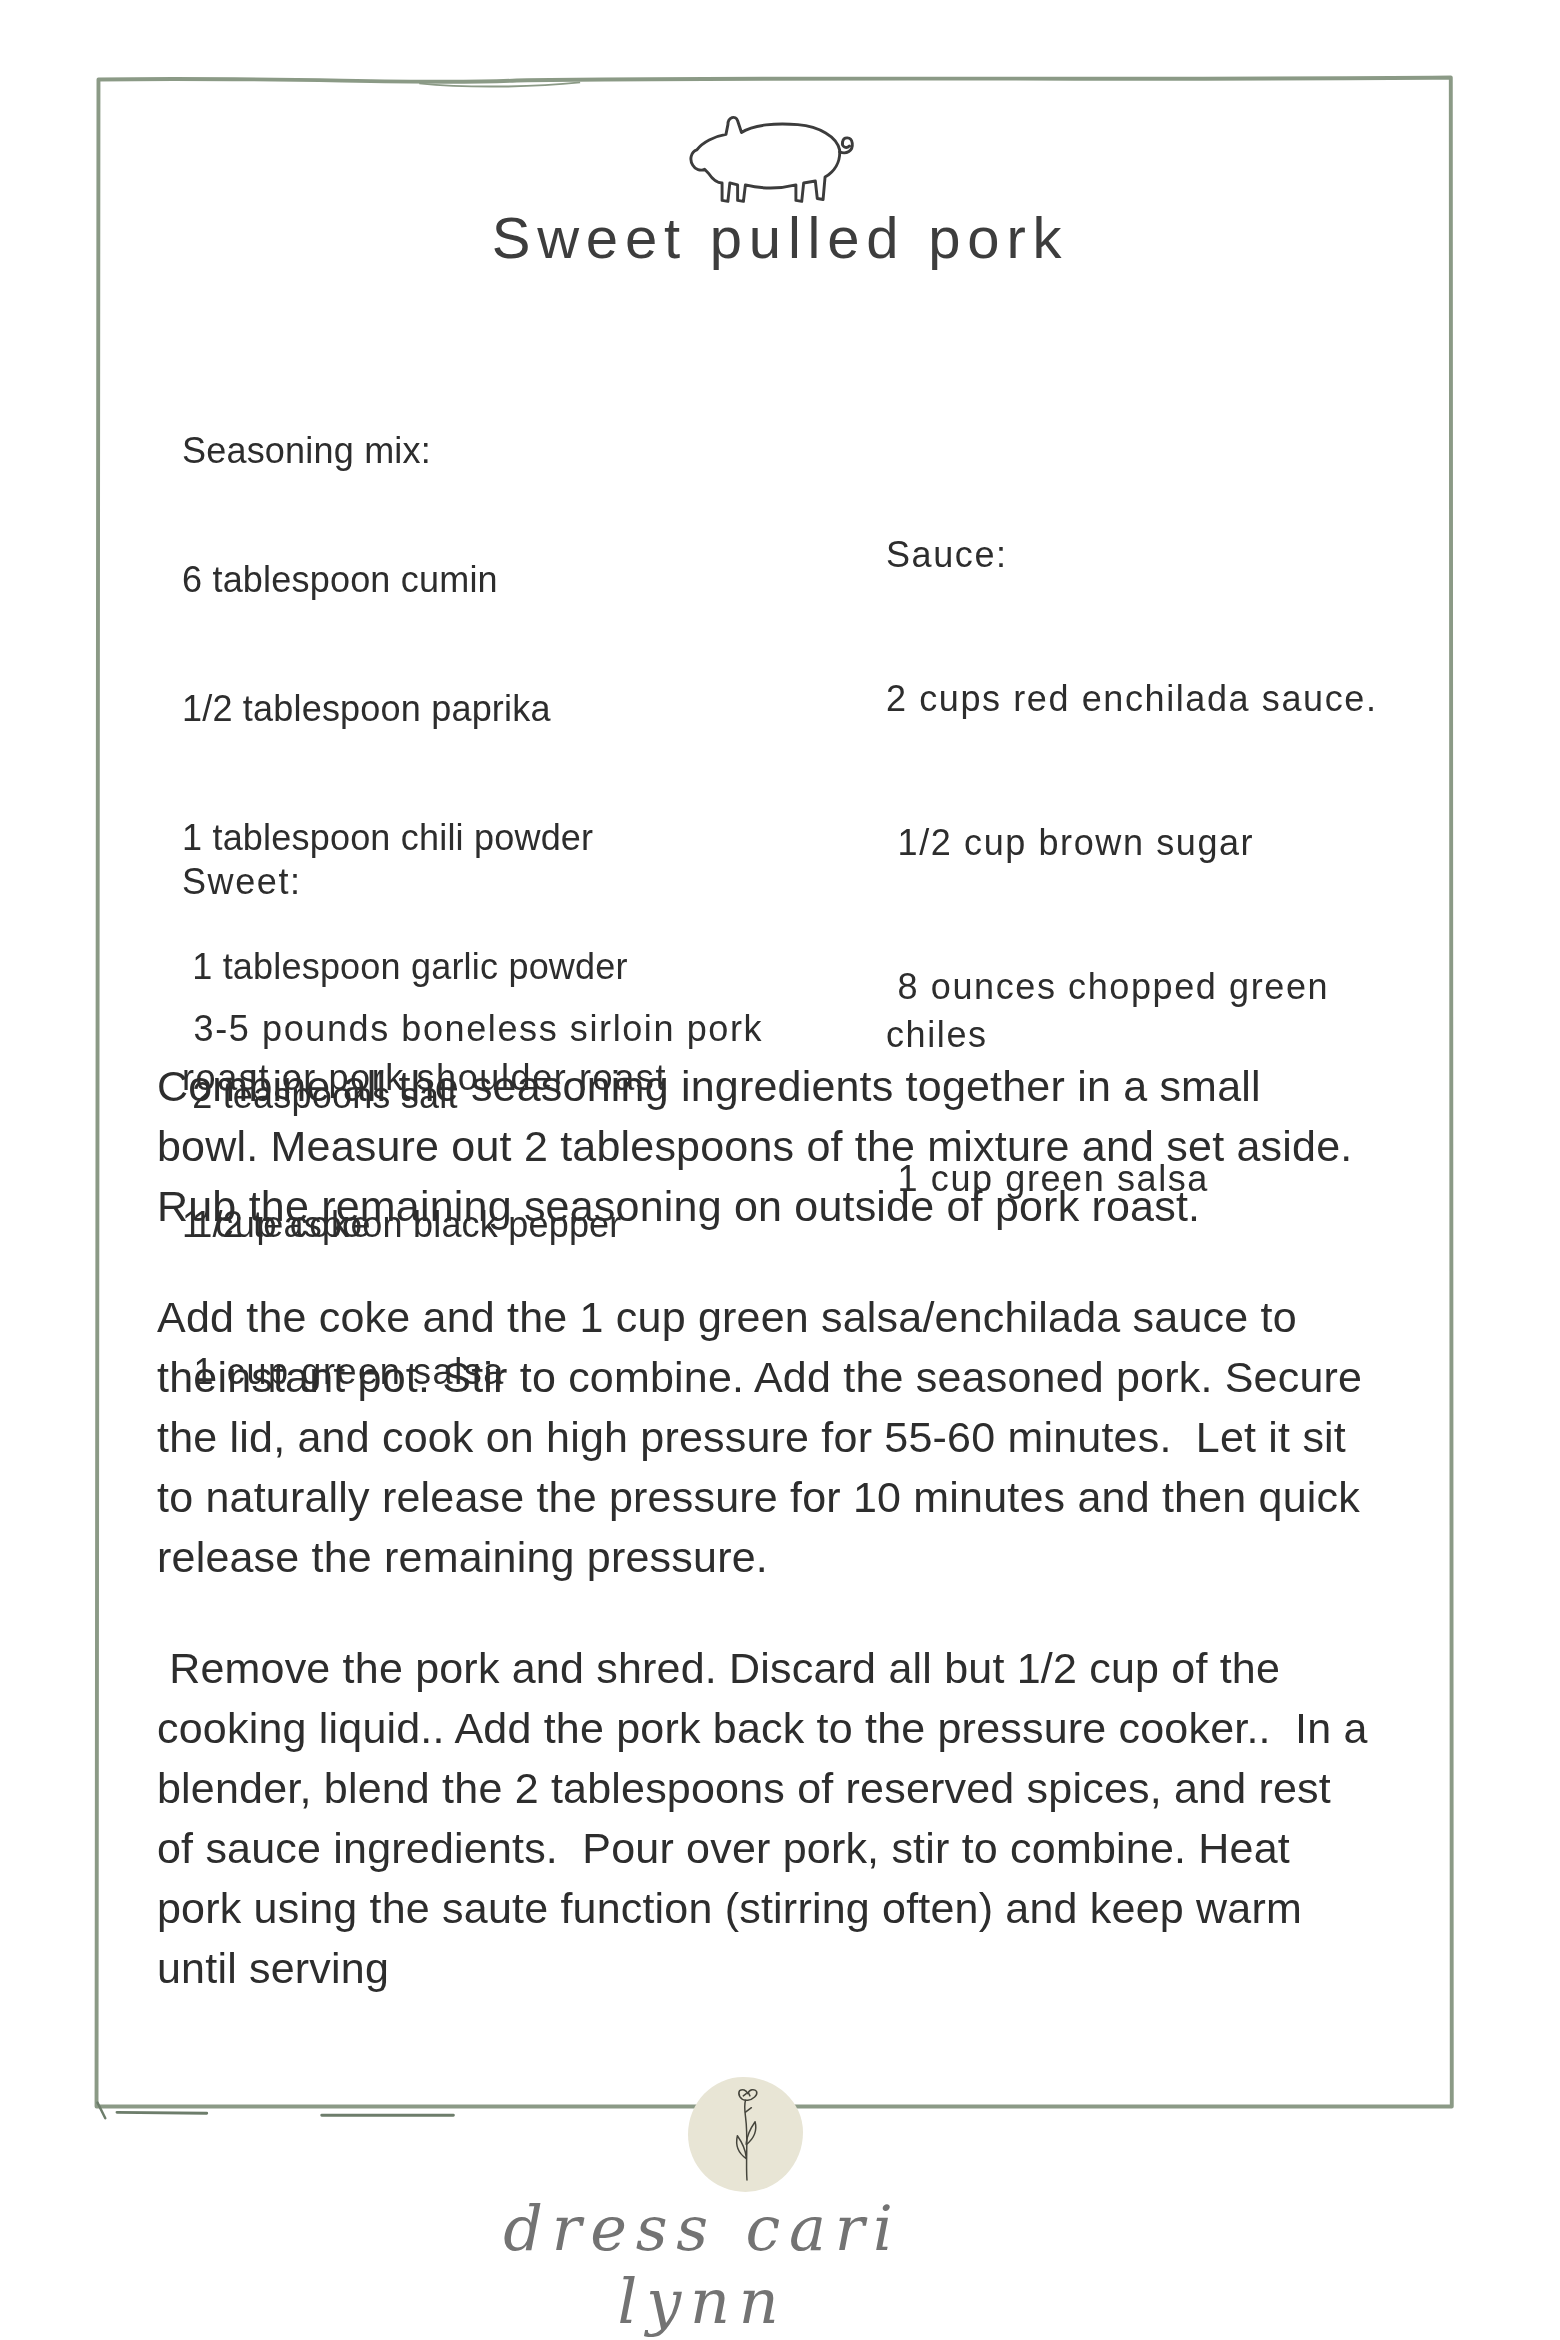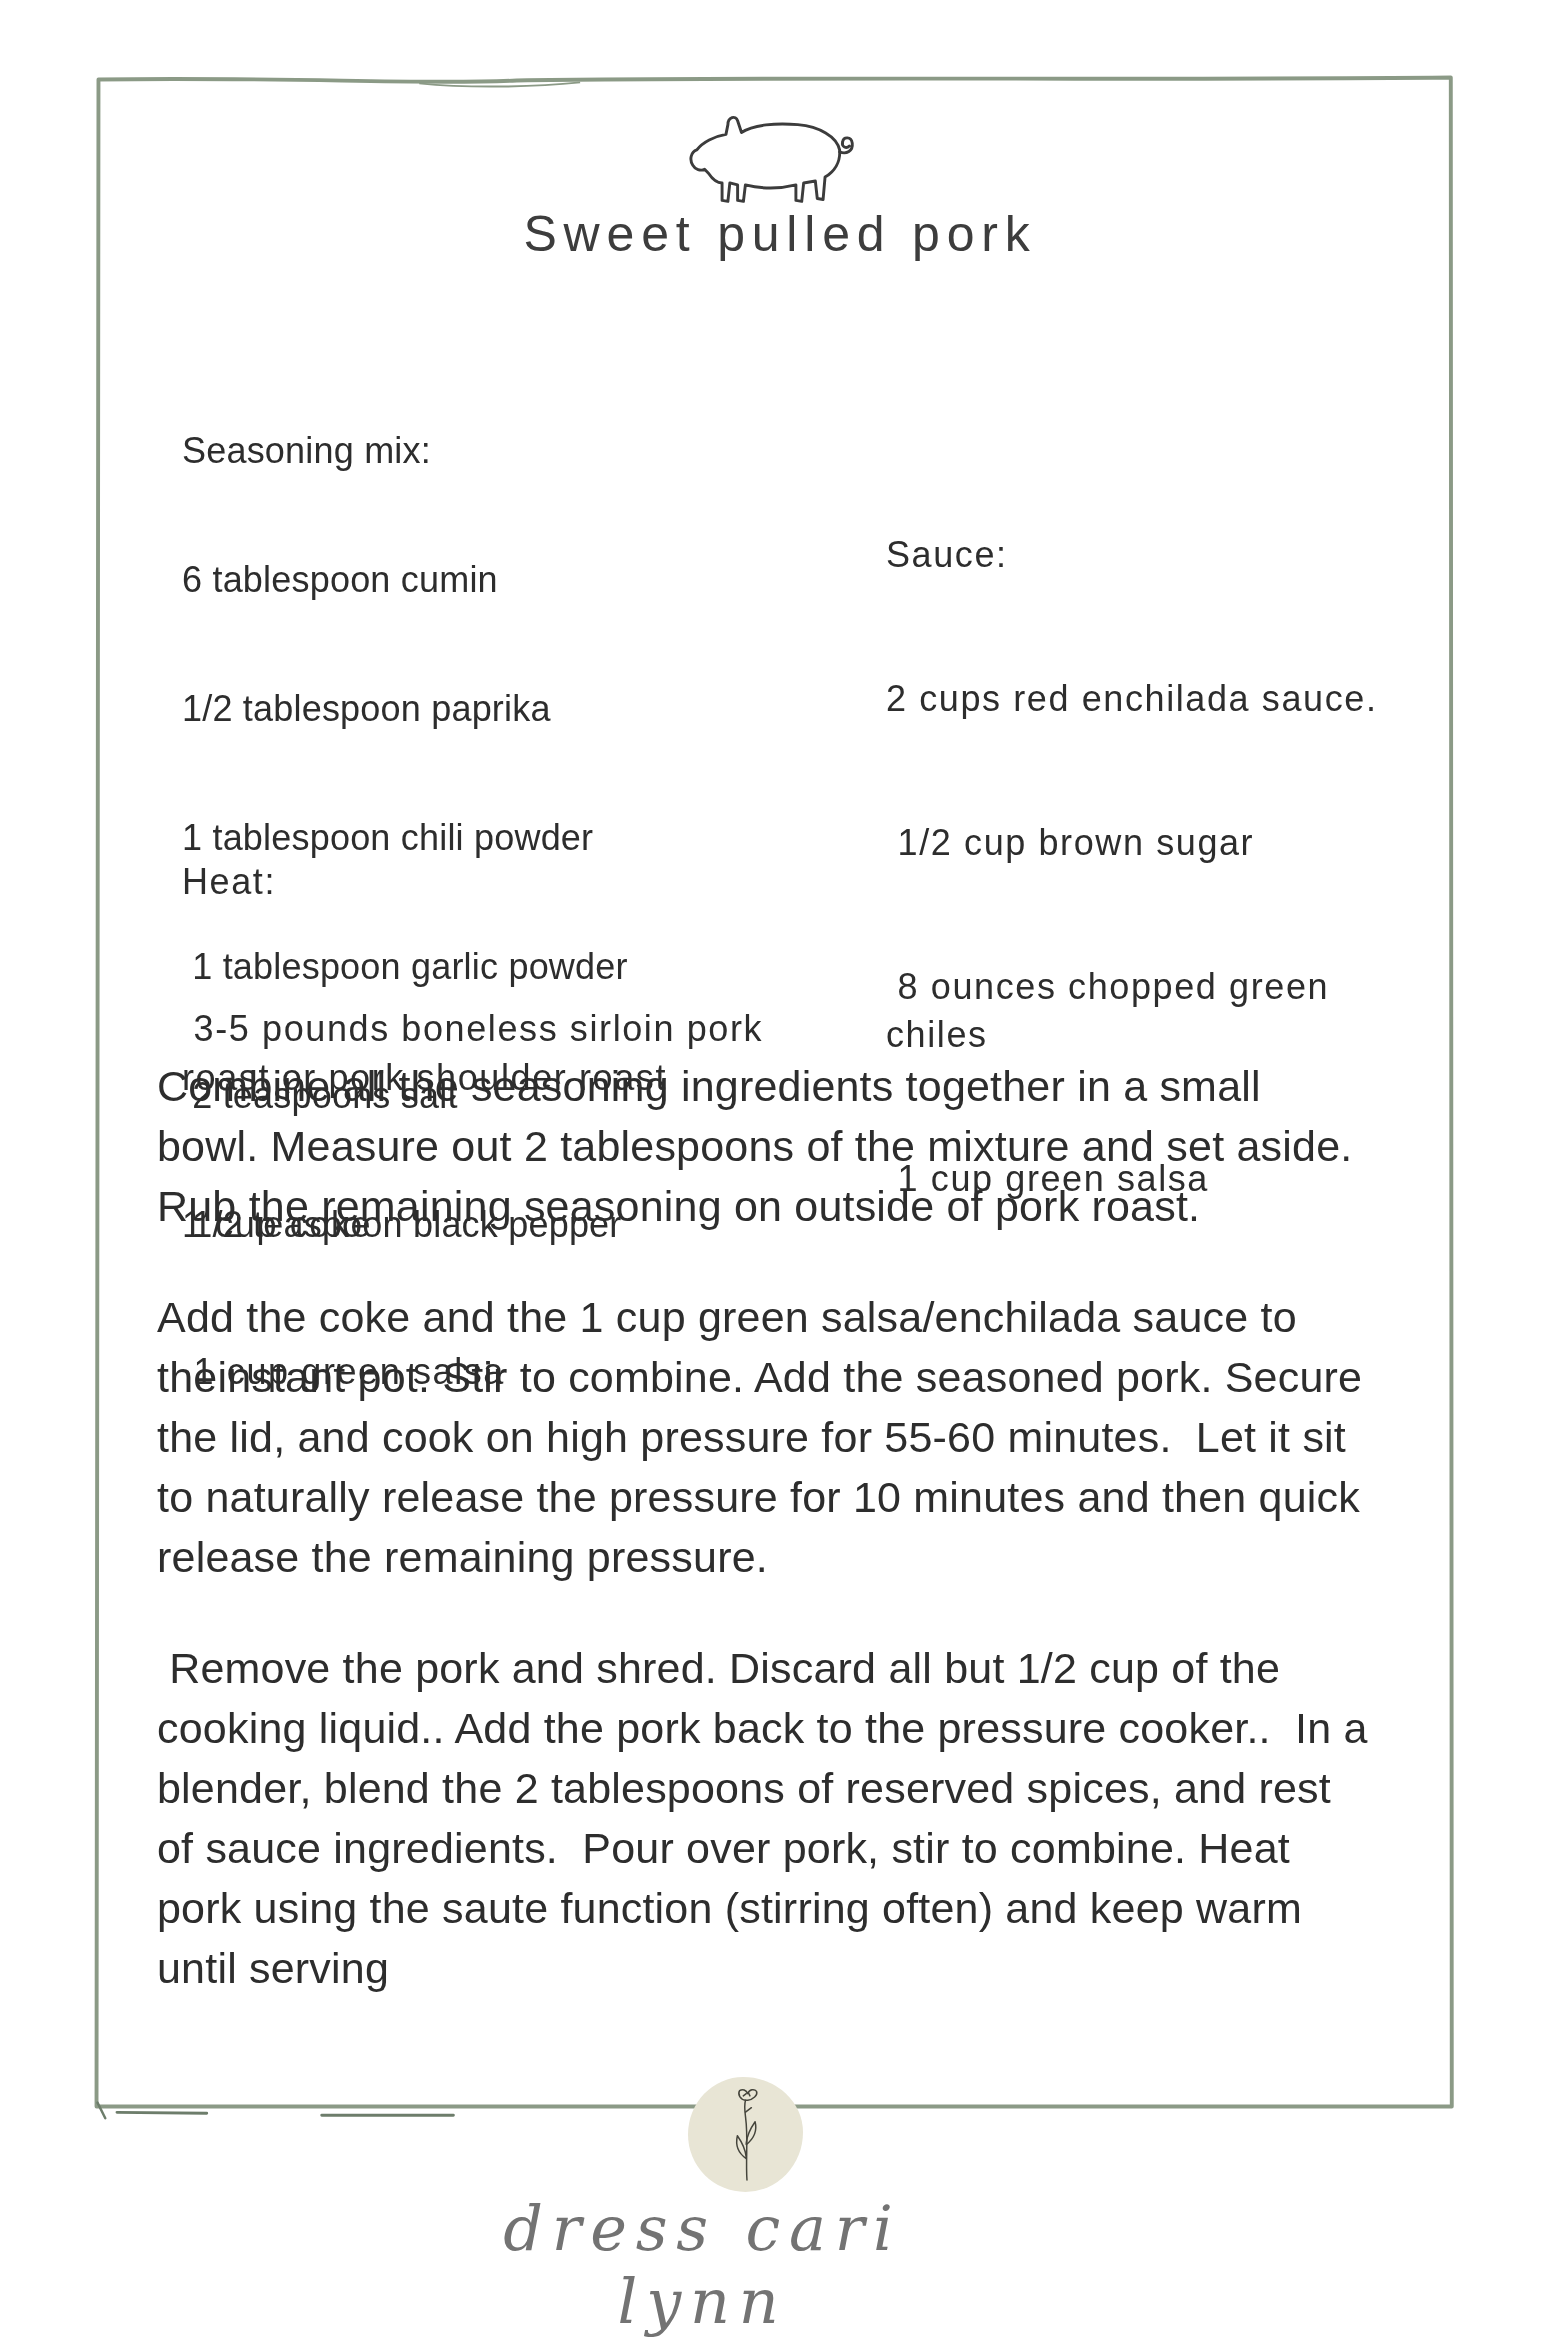--- a/index.html
+++ b/index.html
@@ -6,21 +6,21 @@
   body{
     width:1560px;height:2341px;position:relative;
     background:#ffffff;overflow:hidden;
     font-family:"Liberation Sans",sans-serif;
     color:#2d2d2d;
   }
   .frame-svg{position:absolute;left:0;top:0;width:1560px;height:2341px;}
   .pig{position:absolute;left:683px;top:113px;width:185px;height:102px;}
   .title{
     position:absolute;left:0;right:0;top:209px;
-    text-align:center;font-size:50px;font-weight:300;
+    text-align:center;font-size:58px;font-weight:300;
     letter-spacing:6.8px;color:#3d3d3d;line-height:1;
   }
   .list{position:absolute;white-space:pre-wrap;font-size:36px;}
   .list div{white-space:pre-wrap;margin-left:28px;}
   .seasoning{left:154px;top:343px;line-height:43px;width:683px;letter-spacing:0.2px;}
   .sauce{left:858px;top:435px;line-height:48px;width:585px;letter-spacing:1.6px;}
   .pork{left:154px;top:759px;line-height:49px;width:702px;letter-spacing:1.6px;}
   .instructions{
     position:absolute;left:141px;top:1040px;width:1336px;
     font-size:43px;line-height:60px;color:#2d2d2d;letter-spacing:0.2px;
@@ -78,21 +78,21 @@
 <div class="list sauce">
   <div>Sauce:</div>
   <div>2 cups red enchilada sauce.</div>
   <div> 1/2 cup brown sugar</div>
   <div> 8 ounces chopped green
 chiles</div>
   <div> 1 cup green salsa</div>
 </div>
 
 <div class="list pork">
-  <div>Heat:</div>
+  <div>Sweet:</div>
   <div> 3-5 pounds boneless sirloin pork
 roast or pork shoulder roast</div>
   <div>1 cup coke</div>
   <div> 1 cup green salsa</div>
 </div>
 
 <div class="instructions">
   <p>Combine all the seasoning ingredients together in a small
 bowl. Measure out 2 tablespoons of the mixture and set aside.
 Rub the remaining seasoning on outside of pork roast.</p>

